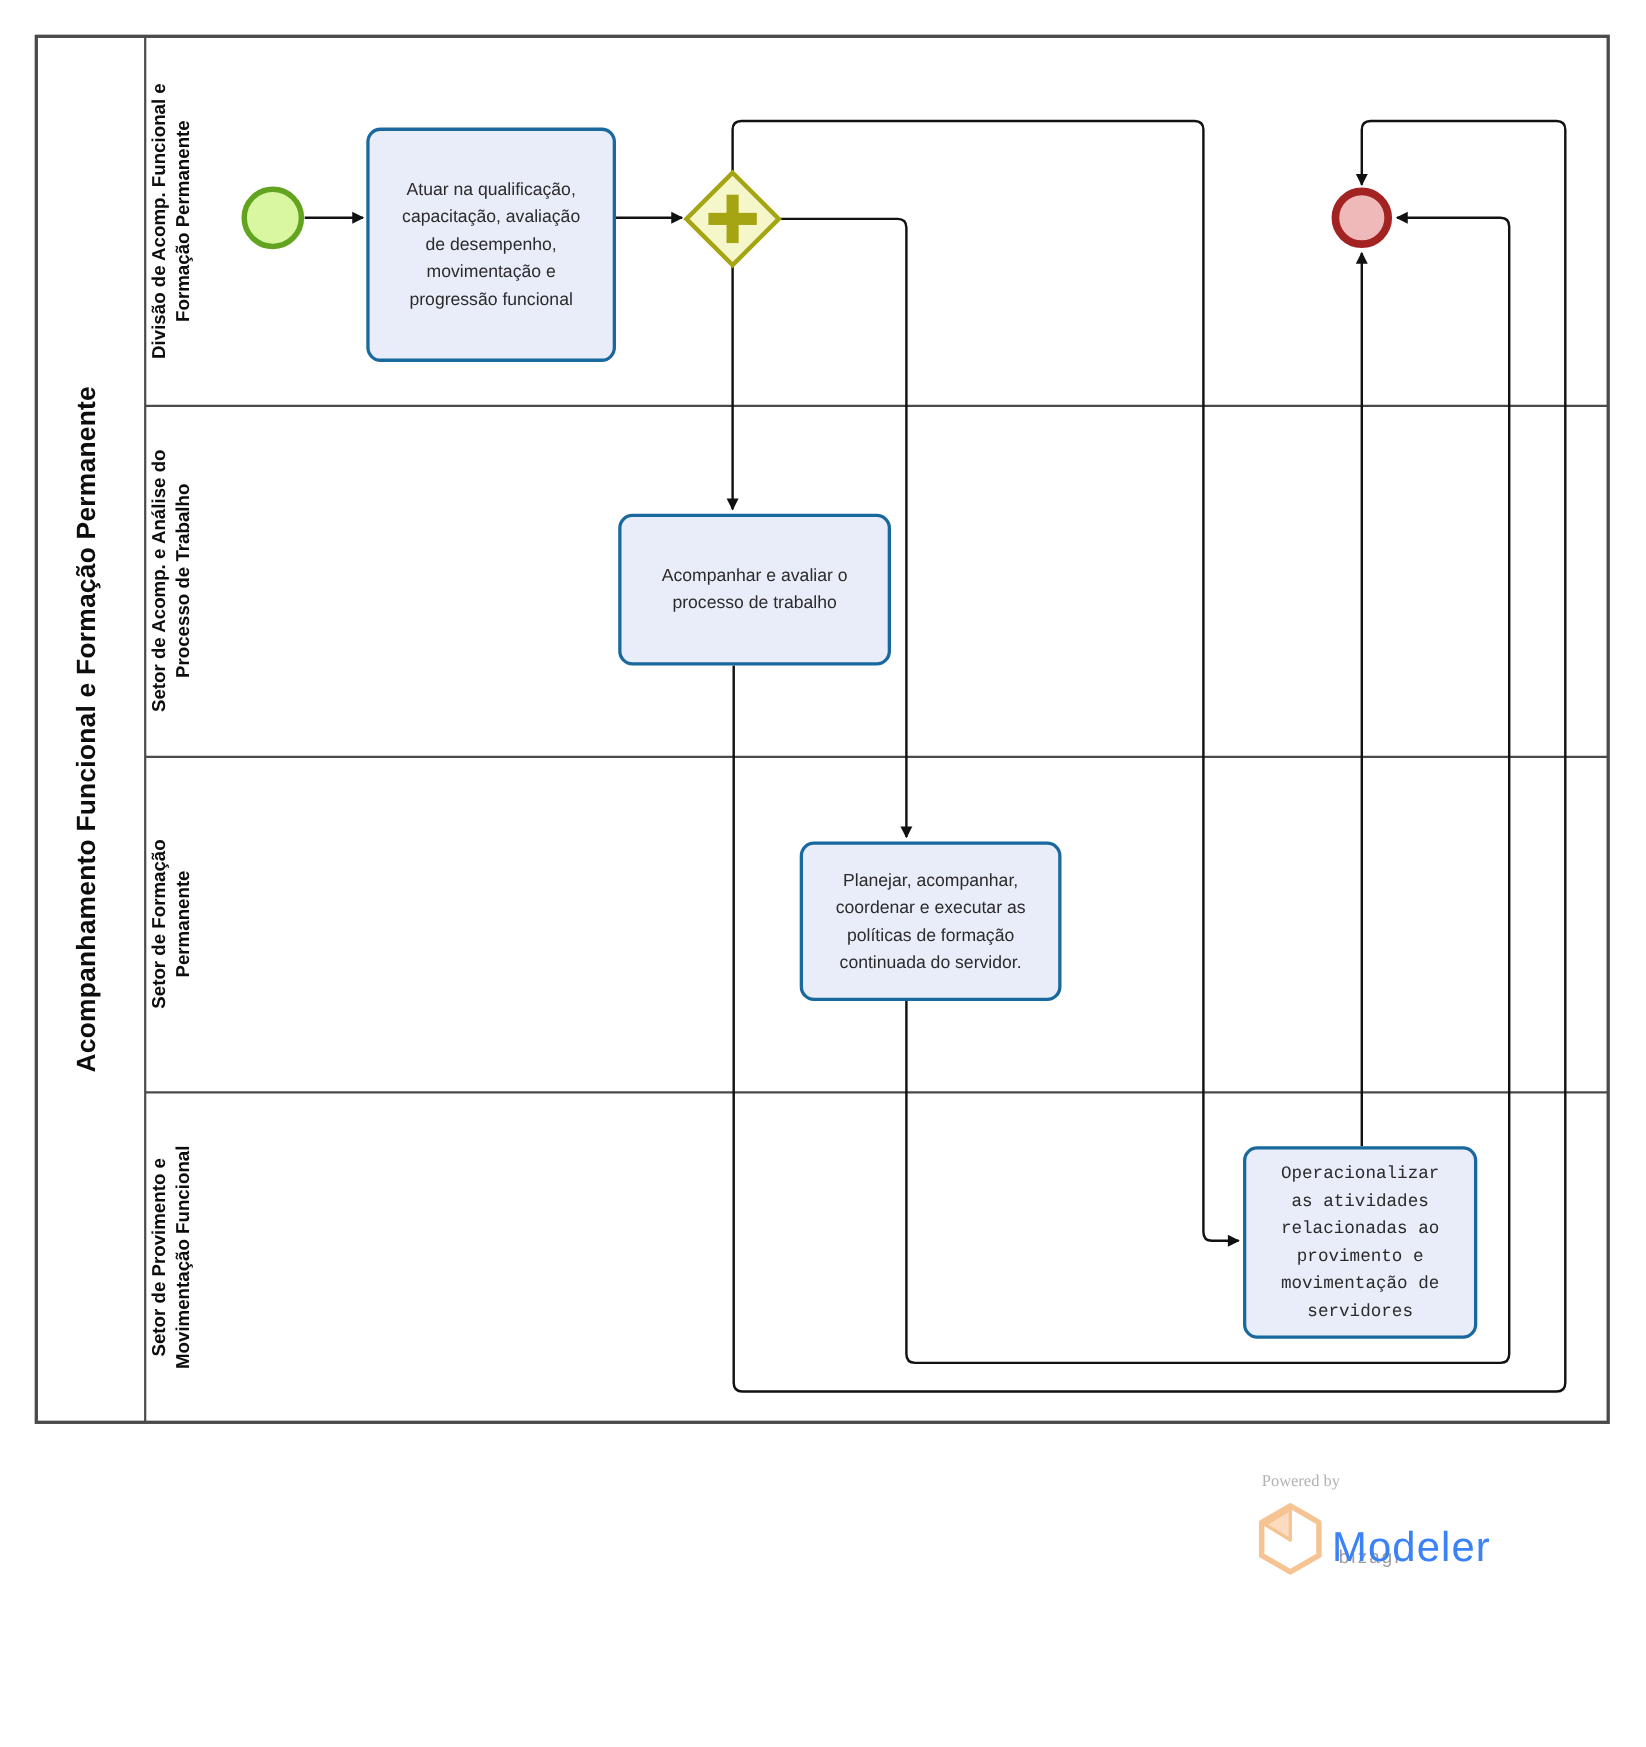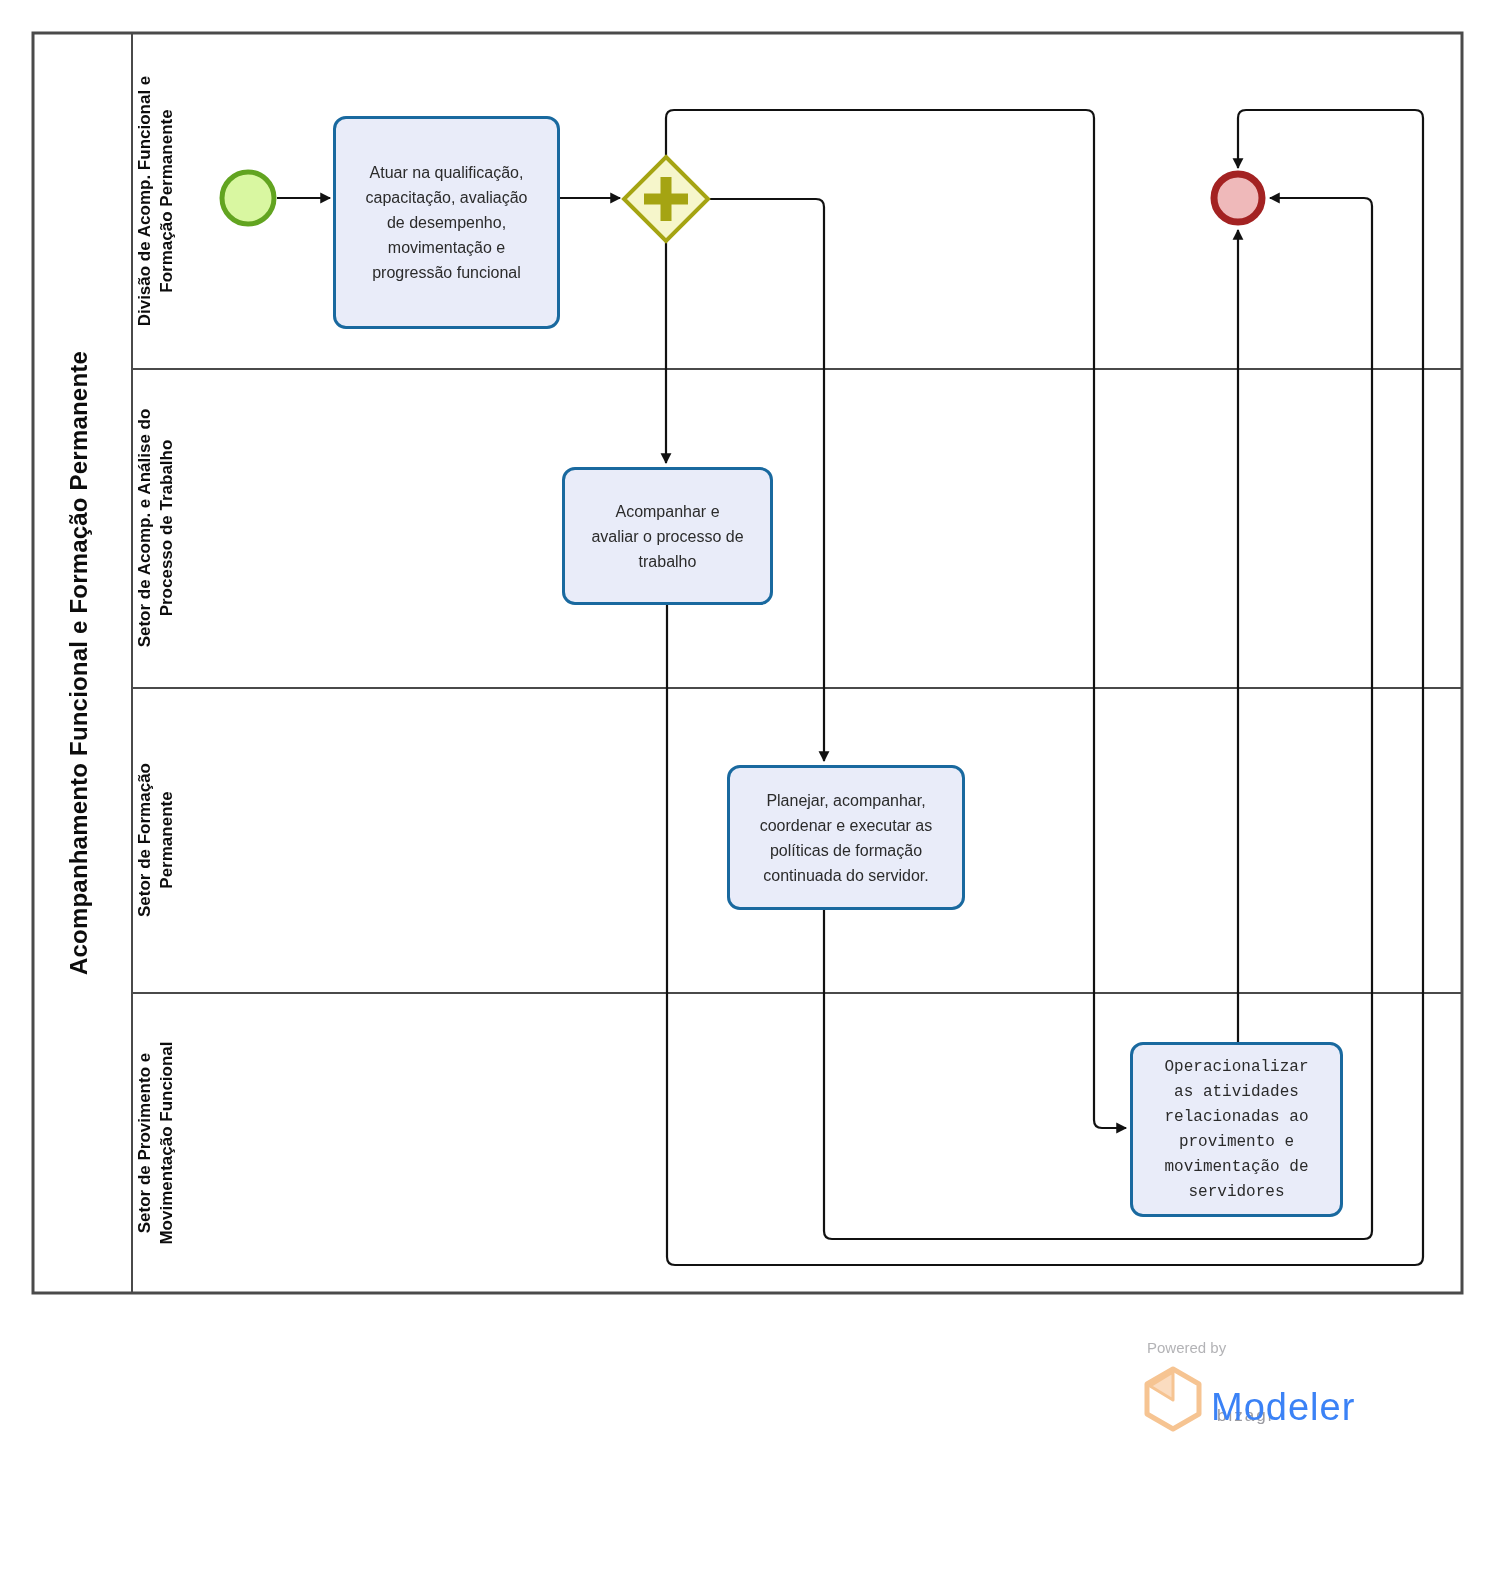--- a/index.html
+++ b/index.html
@@ -19,21 +19,21 @@
         text-align:center;font-size:16px;line-height:25px;color:#2b2b2b;}
 
   
   .flow{fill:none;stroke:#111111;stroke-width:2.2px;}
   .pool-line{stroke:#4a4a4a;}
   .start-ev{stroke:#62a420;stroke-width:5px;}
   .end-ev{stroke:#a32222;stroke-width:7px;}
   .gateway{stroke:#a5a412;stroke-width:4px;}
 
   
-  .powered{position:absolute;left:1147px;top:1339px;font-size:15px;color:#b3b3b6;}
+  .powered{position:absolute;left:1147px;top:1339px;font-size:15px;color:#b3b3b6;font-family:Liberation Serif, serif;}
   .cube{position:absolute;left:1144px;top:1366px;}
   .bizagi-word{position:absolute;left:1217px;top:1371px;font-size:17px;color:#9b9ba1;letter-spacing:2px;margin-top:35px;}
   .modeler-word{position:absolute;left:1211px;top:1386px;font-size:38px;color:#3b82f6;letter-spacing:1px;}
 </style>
 </head>
 <body>
 
 <div class="canvas">
 
   <svg class="diagram" width="1496" height="1320" viewBox="0 0 1496 1320">
@@ -82,21 +82,21 @@
     <div>Permanente</div>
   </div>
   <div class="vlabel lane-label" style="left:156px;top:1143px;">
     <div>Setor de Provimento e</div>
     <div>Movimentação Funcional</div>
   </div>
 
   <div class="task" style="left:333px;top:92px;width:227px;height:213px;padding:0 28px;margin-top:24px;">
     <span>Atuar na qualificação, capacitação, avaliação de desempenho, movimentação e progressão funcional</span>
   </div>
-  <div class="task" style="left:562px;top:467px;width:211px;height:138px;padding:0 26px;">
+  <div class="task" style="left:562px;top:467px;width:248px;height:138px;padding:0 26px;">
     <span>Acompanhar e avaliar o processo de trabalho</span>
   </div>
   <div class="task" style="left:727px;top:765px;width:238px;height:145px;padding:0 24px;">
     <span>Planejar, acompanhar, coordenar e executar as políticas de formação continuada do servidor.</span>
   </div>
   <div class="task" style="left:1130px;top:1042px;width:213px;height:175px;padding:0 26px;font-family:Liberation Mono, monospace;">
     <span>Operacionalizar as atividades relacionadas ao provimento e movimentação de servidores</span>
   </div>
 
   <div>

